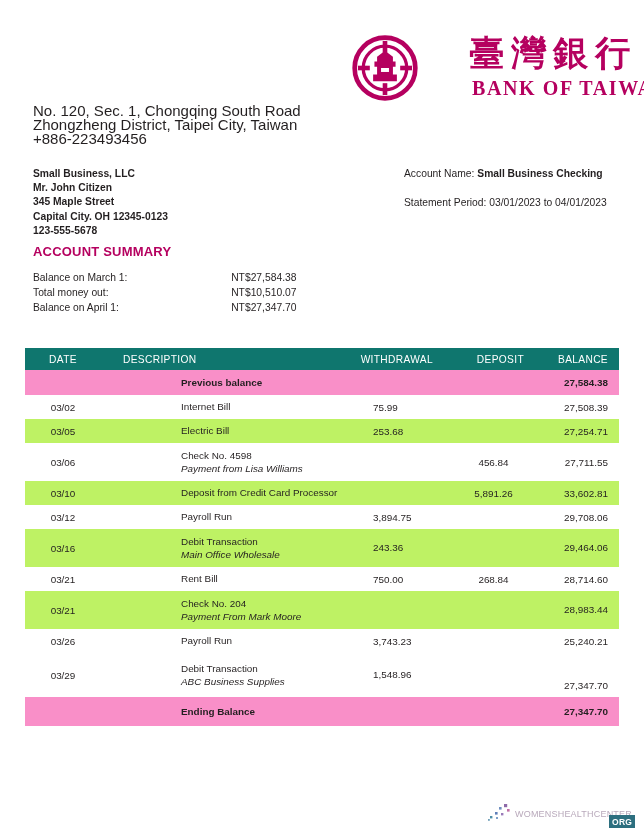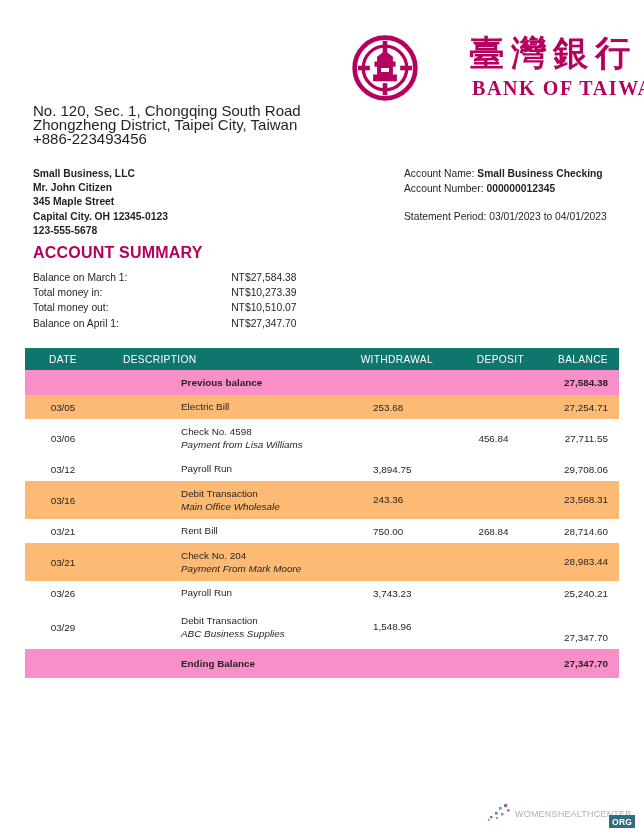--- a/index.html
+++ b/index.html
@@ -88,21 +88,21 @@
     color: #231f20;
   }
   .account-meta .val { font-weight: bold; }
   .account-meta .period { margin-top: 14px; }
 
   
   .summary-title {
     position: absolute;
     left: 33px;
     top: 244px;
-    font-size: 16px;
+    font-size: 13px;
     font-weight: bold;
     color: #b5005f;
     letter-spacing: 0.2px;
   }
   .summary-table {
     position: absolute;
     left: 33px;
     top: 270px;
     width: 270px;
     font-size: 10.3px;
@@ -144,21 +144,21 @@
 
   .txn td { padding: 0; vertical-align: middle; color: #231f20; }
 
   .col-date { width: 76px; }
   .col-desc { width: 247px; }
   .col-wd   { width: 105px; }
   .col-dep  { width: 85px; }
   .col-bal  { width: 81px; }
 
   tr.band-prev   { background: #f98fc8; }
-  tr.band-alt    { background: #fdba74; }
+  tr.band-alt    { background: #bef264; }
   tr.band-plain  { background: #ffffff; }
   tr.band-end    { background: #f98fc8; }
 
   td.d-date { text-align: center; font-size: 9.9px; }
   td.d-desc { padding-left: 80px; }
   td.d-wd   { text-align: left; padding-left: 25px; }
   td.d-dep  { text-align: center; padding-right: 4px; }
   td.d-bal  { text-align: right; padding-right: 11px; }
 
   .desc-main { display: block; line-height: 13.5px; }
@@ -236,37 +236,29 @@
   <div>345 Maple Street</div>
   <div>Capital City. OH 12345-0123</div>
   <div>123-555-5678</div>
 </div>
 
 <div class="account-meta">
   <div>
     <span>Account Name:</span>
     <span class="val">Small Business Checking</span>
   </div>
-  <div>
-    <span>Account Number:</span>
-    <span class="val">000000012345</span>
-  </div>
   <div class="period">Statement Period: 03/01/2023 to 04/01/2023</div>
 </div>
 
 <div class="summary-title">ACCOUNT SUMMARY</div>
 <table class="summary-table">
   <tbody>
     <tr>
       <td>Balance on March 1:</td>
       <td class="sv">NT$27,584.38</td>
-    </tr>
-    <tr>
-      <td>Total money in:</td>
-      <td class="sv">NT$10,273.39</td>
     </tr>
     <tr>
       <td>Total money out:</td>
       <td class="sv">NT$10,510.07</td>
     </tr>
     <tr>
       <td>Balance on April 1:</td>
       <td class="sv">NT$27,347.70</td>
     </tr>
   </tbody>
@@ -291,20 +283,29 @@
   </thead>
   <tbody>
     <tr class="band-prev">
       <td class="d-date"></td>
       <td class="d-desc">Previous balance</td>
       <td class="d-wd"></td>
       <td class="d-dep"></td>
       <td class="d-bal">27,584.38</td>
     </tr>
 
+    <tr class="band-plain r1">
+      <td class="d-date">03/02</td>
+      <td class="d-desc">
+        <span class="desc-main">Internet Bill</span>
+      </td>
+      <td class="d-wd">75.99</td>
+      <td class="d-dep"></td>
+      <td class="d-bal">27,508.39</td>
+    </tr>
 
     <tr class="band-alt r1">
       <td class="d-date">03/05</td>
       <td class="d-desc">
         <span class="desc-main">Electric Bill</span>
       </td>
       <td class="d-wd">253.68</td>
       <td class="d-dep"></td>
       <td class="d-bal">27,254.71</td>
     </tr>
@@ -313,20 +314,29 @@
       <td class="d-date">03/06</td>
       <td class="d-desc">
         <span class="desc-main">Check No. 4598</span>
         <span class="desc-sub">Payment from Lisa Williams</span>
       </td>
       <td class="d-wd"></td>
       <td class="d-dep">456.84</td>
       <td class="d-bal">27,711.55</td>
     </tr>
 
+    <tr class="band-alt r1">
+      <td class="d-date">03/10</td>
+      <td class="d-desc">
+        <span class="desc-main">Deposit from Credit Card Processor</span>
+      </td>
+      <td class="d-wd"></td>
+      <td class="d-dep">5,891.26</td>
+      <td class="d-bal">33,602.81</td>
+    </tr>
 
     <tr class="band-plain r1">
       <td class="d-date">03/12</td>
       <td class="d-desc">
         <span class="desc-main">Payroll Run</span>
       </td>
       <td class="d-wd">3,894.75</td>
       <td class="d-dep"></td>
       <td class="d-bal">29,708.06</td>
     </tr>
@@ -335,21 +345,21 @@
       <td class="d-date">03/16</td>
       <td class="d-desc">
         <span class="desc-main">Debit Transaction</span>
         <span class="desc-sub">Main Office Wholesale</span>
       </td>
       <td class="d-wd">
         <span class="desc-main">243.36</span>
       </td>
       <td class="d-dep"></td>
       <td class="d-bal">
-        <span class="desc-main">23,568.31</span>
+        <span class="desc-main">29,464.06</span>
       </td>
     </tr>
 
     <tr class="band-plain r1">
       <td class="d-date">03/21</td>
       <td class="d-desc">
         <span class="desc-main">Rent Bill</span>
       </td>
       <td class="d-wd">750.00</td>
       <td class="d-dep">268.84</td>

